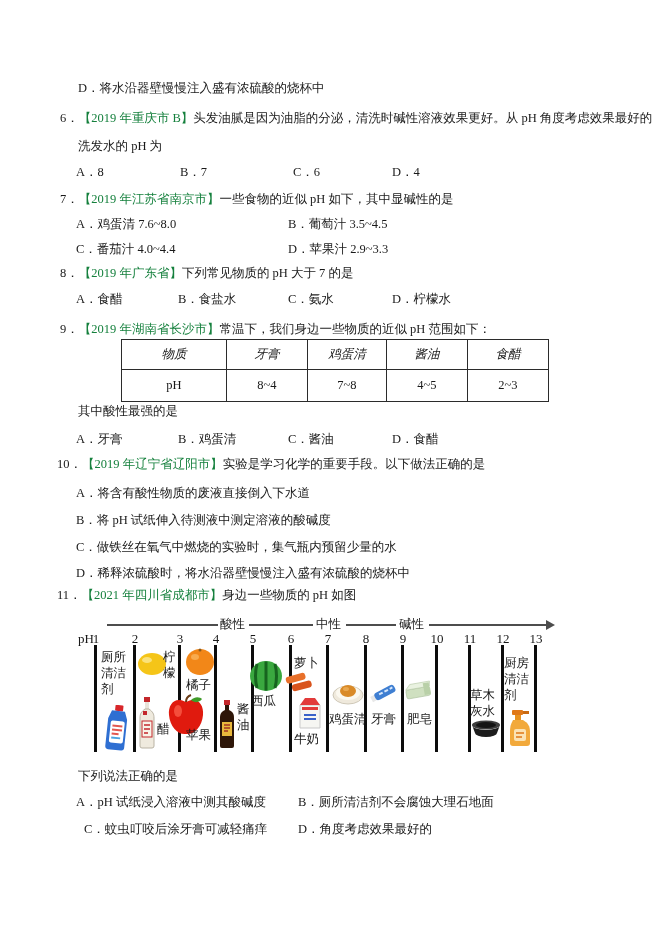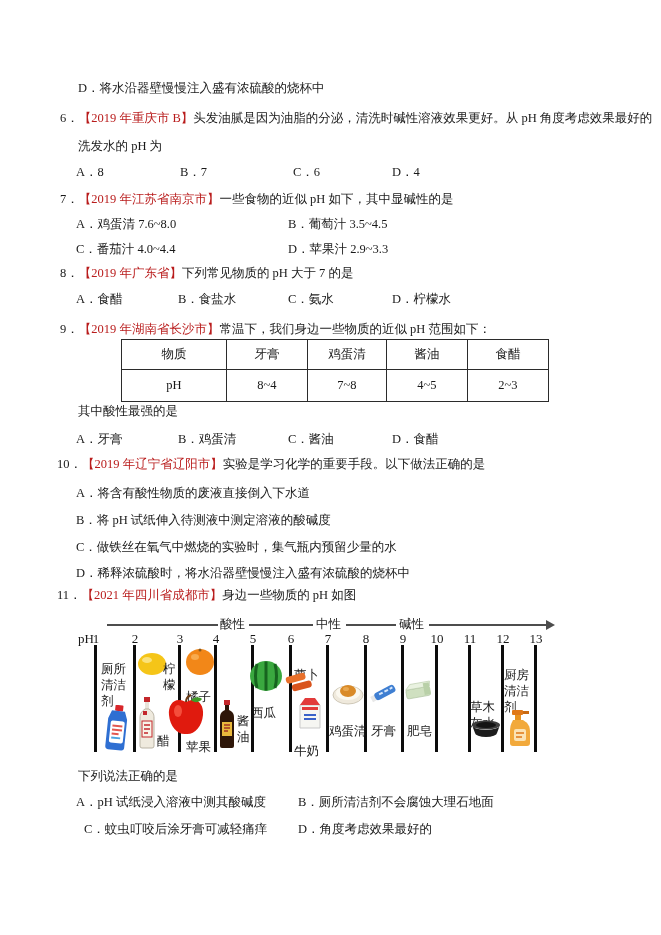--- a/index.html
+++ b/index.html
@@ -1,33 +1,33 @@
 <!DOCTYPE html>
 <html><head>
 <meta charset="utf-8">
 <style>
   html,body{margin:0;padding:0;background:#ffffff;}
   .page{position:relative;width:661px;height:935px;background:#fff;overflow:hidden;
         font-family:"Liberation Serif","DejaVu Serif",serif;color:#191919;font-size:12.5px;}
   .line{position:absolute;line-height:15px;white-space:nowrap;}
-  .src{color:#b91c1c;}
+  .src{color:#15803d;}
   .opt{position:absolute;top:0;white-space:nowrap;}
   table.ph{position:absolute;top:339px;left:121px;border-collapse:collapse;table-layout:fixed;}
   table.ph td{border:1px solid #2b2b2b;text-align:center;padding:0;font-size:12.5px;}
-  tr.r1 td{height:29px;}
+  tr.r1 td{height:29px;font-style:italic;}
   tr.r2 td{height:31px;}
   .diagram{position:absolute;top:615px;left:0;width:661px;height:152px;}
   .axis-seg{position:absolute;top:9px;height:0;border-top:2px solid #4d4d4d;}
   .axis-label{position:absolute;top:1px;font-size:12.5px;color:#222;}
   .axis-arrow{position:absolute;top:5px;width:0;height:0;border-top:5px solid transparent;
               border-bottom:5px solid transparent;border-left:9px solid #4d4d4d;}
   .tick{position:absolute;top:16px;width:24px;text-align:center;font-size:13px;}
   .ph-lab{position:absolute;top:16px;font-size:13px;}
   .bar{position:absolute;top:30px;width:3px;height:107px;background:#0c0c0c;}
-  .item-label{position:absolute;font-size:12.5px;line-height:16px;white-space:nowrap;margin-top:12px;}
+  .item-label{position:absolute;font-size:12.5px;line-height:16px;white-space:nowrap;}
   .item-label.multi{white-space:normal;word-break:break-all;}
   .icon{position:absolute;}
 </style>
 </head>
 <body>
 
 <div class="page">
 
   <div class="line" style="top:81px;left:78px">D．将水沿器壁慢慢注入盛有浓硫酸的烧杯中</div>
 

